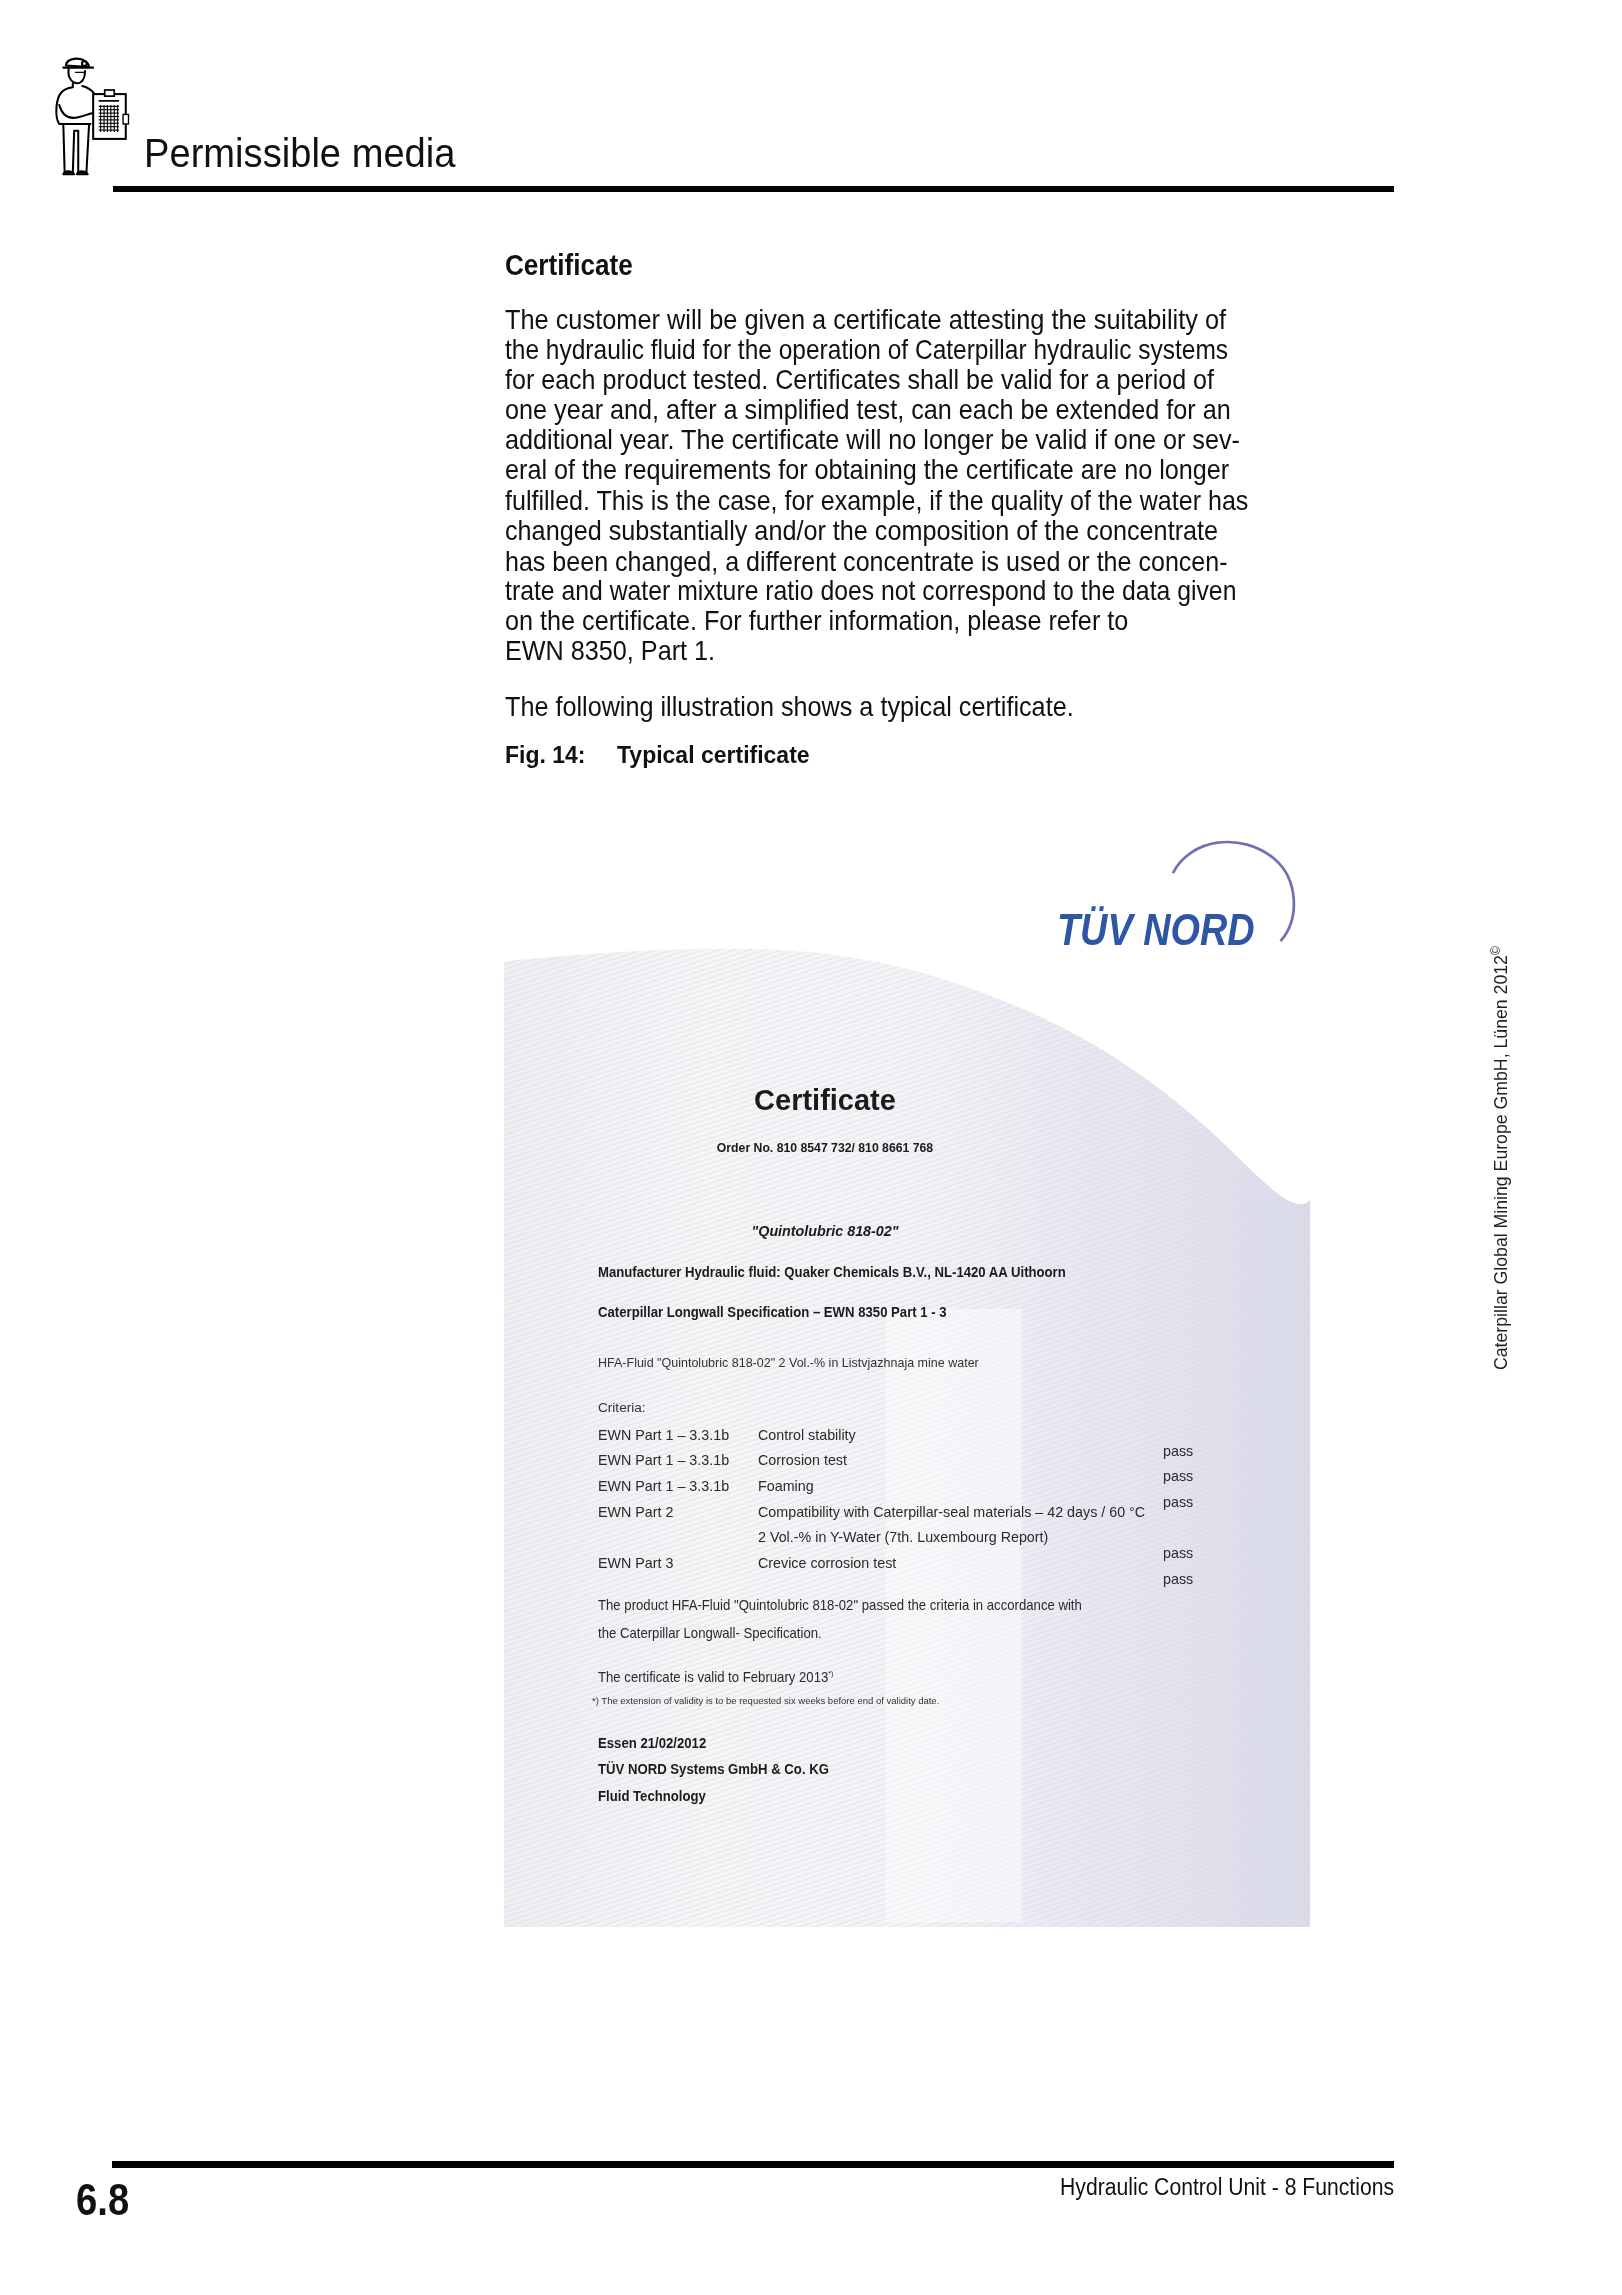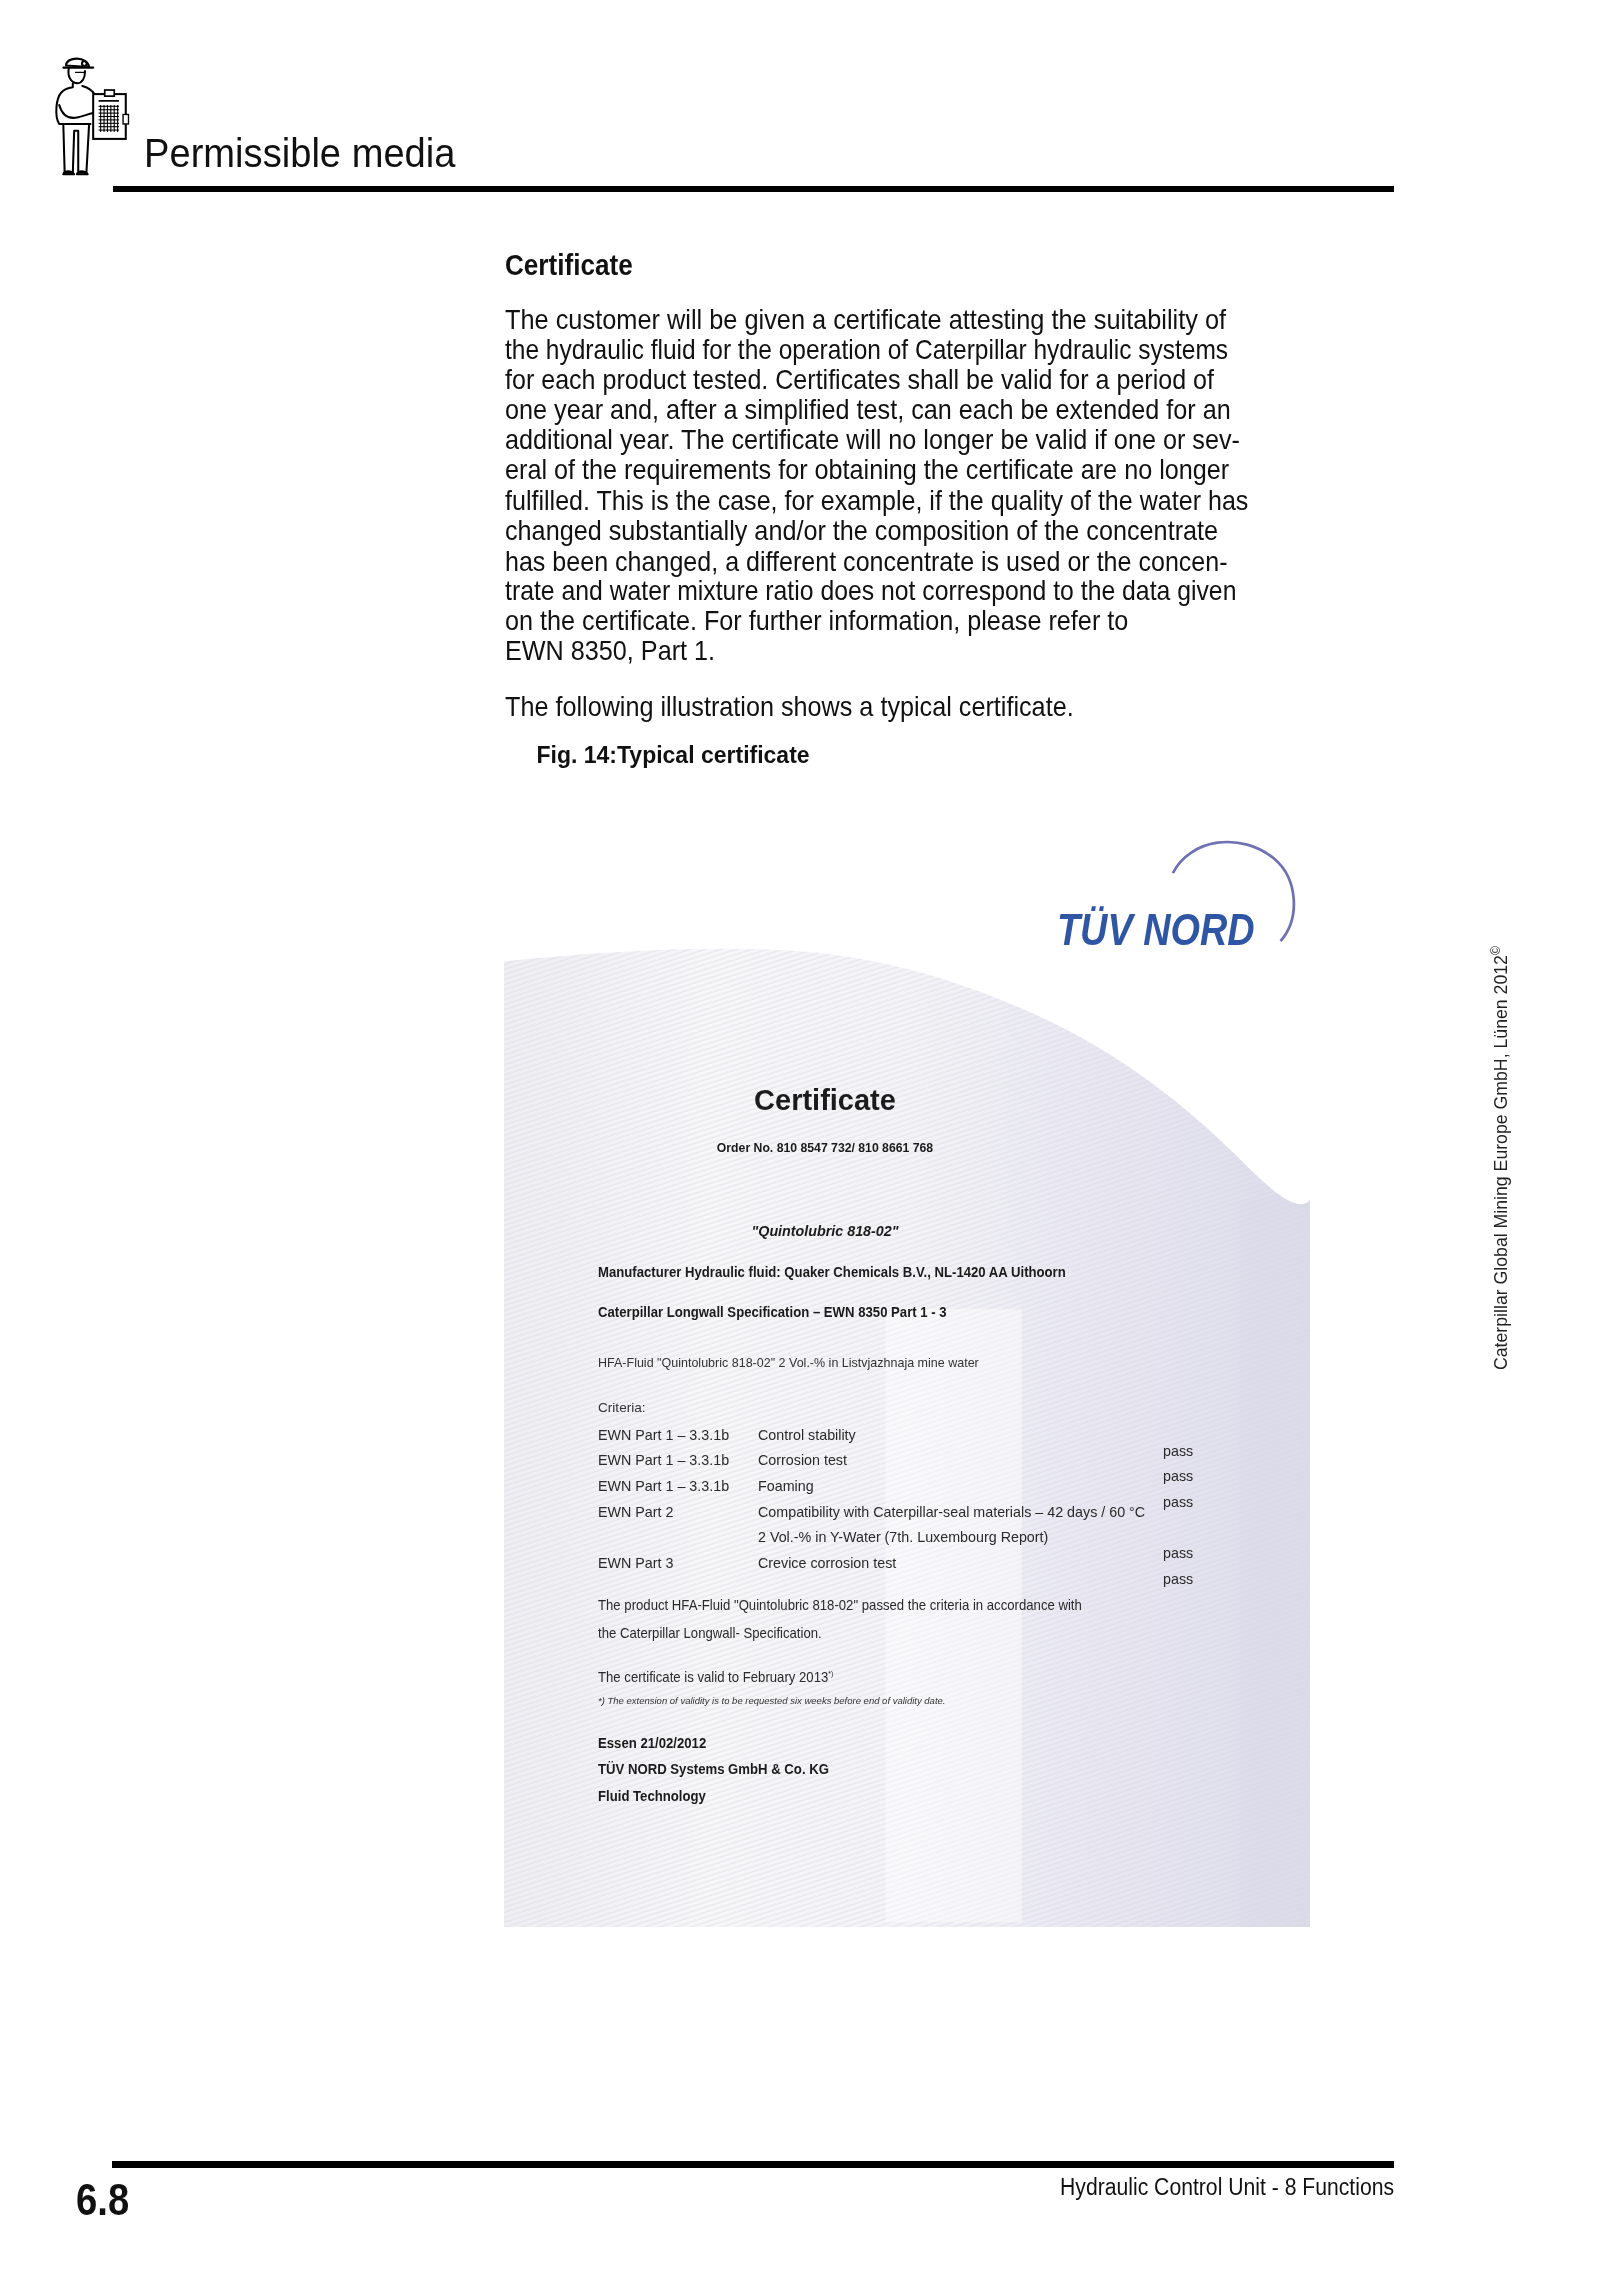--- a/index.html
+++ b/index.html
@@ -7,21 +7,21 @@
          font-family:"Liberation Sans", sans-serif; color:#111; }
   .abs { position:absolute; }
   
   #worker-icon { left:48px; top:52px; width:89px; height:129px; }
   #page-title { left:144px; top:129px; font-size:41px; line-height:48px; white-space:nowrap; transform:scaleX(0.93); transform-origin:left top; color:#111; }
   #header-rule { left:113px; top:186px; width:1281px; height:6.1px; background:#000; }
   
   #section-heading { left:505px; top:249px; font-size:29px; line-height:33px; font-weight:bold; white-space:nowrap; transform:scaleX(0.9); transform-origin:left top; }
   .body-line { position:absolute; left:505px; font-size:28px; line-height:30px; white-space:nowrap; transform-origin:left top; }
   #fig-caption { left:505px; top:742px; font-size:23px; line-height:27px; font-weight:bold; white-space:nowrap; }
-  #fig-caption .fig-label { display:inline-block; width:112px;text-align:right; }
+  #fig-caption .fig-label { display:inline-block; width:112px; }
   
   #cert-figure { left:504px; top:832px; width:716px; height:1095px; }
   #cert-bg { position:absolute; left:0; top:0; width:806px; height:1095px; }
   #tuv-logo { left:553px; top:0; width:259px; height:123px; }
   .cert-text { position:absolute; white-space:nowrap; color:#1b1b1b; }
   .cert-center { left:0; width:806px; text-align:center; }
   .cert-bold { font-weight:bold; }
   .cert-row { position:absolute; left:94px; width:682px; font-size:14.3px; color:#2a2a2a; white-space:nowrap; }
   .cert-row .c1 { position:absolute; left:0; }
   .cert-row .c2 { position:absolute; left:160px; }
@@ -170,21 +170,21 @@
       <span class="c2">Crevice corrosion test</span>
       <span class="c3">pass</span>
     </div>
   </div>
 
   <div class="cert-text" style="left:94px;top:765px;font-size:14.3px;color:#2a2a2a;transform:scaleX(0.92);transform-origin:left top;">The product HFA-Fluid "Quintolubric 818-02" passed the criteria in accordance with</div>
   <div class="cert-text" style="left:94px;top:793px;font-size:14.3px;color:#2a2a2a;transform:scaleX(0.92);transform-origin:left top;">the Caterpillar Longwall- Specification.</div>
   <div class="cert-text" style="left:94px;top:837px;font-size:14.3px;color:#2a2a2a;transform:scaleX(0.92);transform-origin:left top;">
     <span>The certificate is valid to February 2013</span><sup style="font-size:7.5px">*)</sup>
   </div>
-  <div class="cert-text" style="left:94px;top:863px;font-size:9.5px;color:#333;font-style:italic;">*) The extension of validity is to be requested six weeks before end of validity date.</div>
+  <div class="cert-text" style="left:88px;top:863px;font-size:9.5px;color:#333;">*) The extension of validity is to be requested six weeks before end of validity date.</div>
   <div class="cert-text cert-bold" style="left:94px;top:903px;font-size:14.3px;transform:scaleX(0.92);transform-origin:left top;">Essen 21/02/2012</div>
   <div class="cert-text cert-bold" style="left:94px;top:929px;font-size:14.3px;transform:scaleX(0.92);transform-origin:left top;">TÜV NORD Systems GmbH &amp; Co. KG</div>
   <div class="cert-text cert-bold" style="left:94px;top:956px;font-size:14.3px;transform:scaleX(0.92);transform-origin:left top;">Fluid Technology</div>
 </div>
 
 <div id="side-copyright" class="abs">
   <span>Caterpillar Global Mining Europe GmbH, Lünen 2012</span><sup>©</sup>
 </div>
 
 <div id="footer-rule" class="abs"></div>

